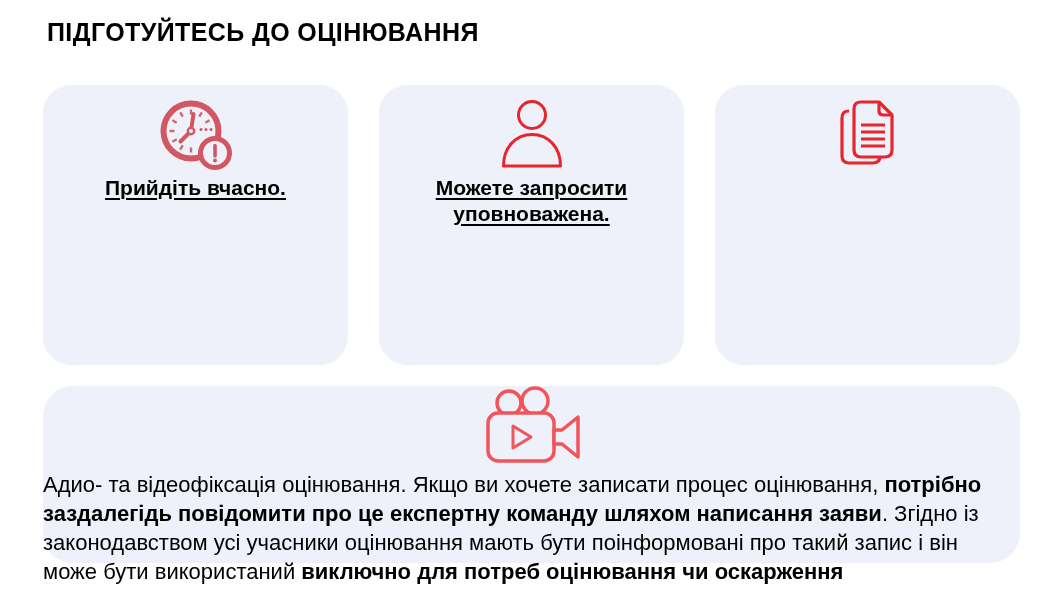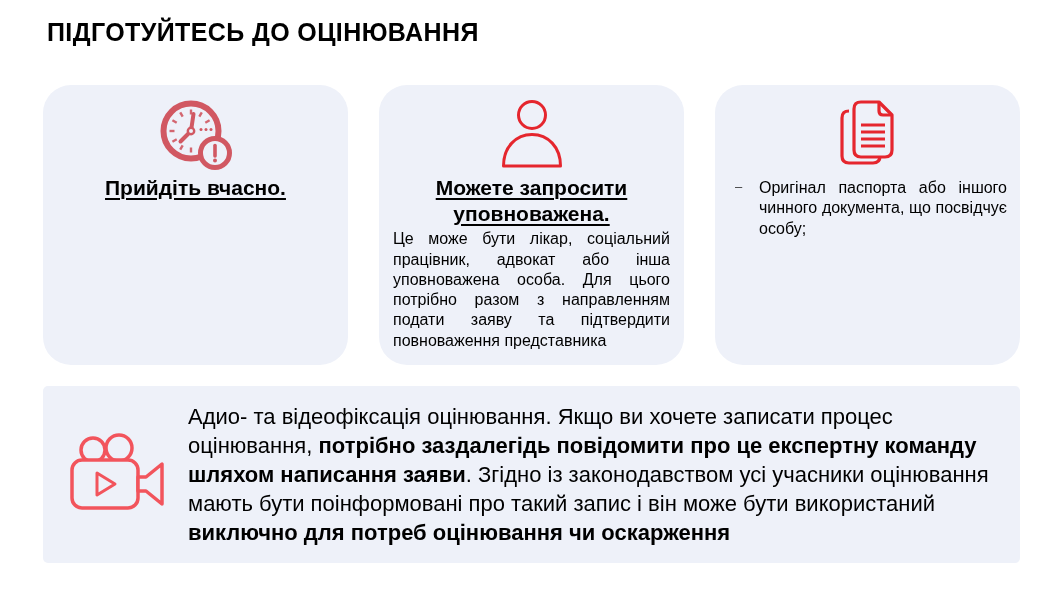--- a/index.html
+++ b/index.html
@@ -91,24 +91,25 @@
     font-size: 13px;
     color: #3a3a3a;
   }
   .note-card {
     position: absolute;
     left: 43px;
     top: 386px;
     width: 977px;
     height: 177px;
     background: #eef1f9;
-    border-radius: 5px;
+    border-radius: 30px;
     box-sizing: border-box;
     display: flex;
     align-items: center;
+    flex-direction: column;
   }
   .note-icon {
     width: 145px;
     flex-shrink: 0;
     display: flex;
     align-items: center;
     justify-content: center;
   }
   .note-text {
     flex: 1 1 auto;
@@ -169,41 +170,39 @@
     <div class="card">
       <div class="card-icon">
         <svg width="64" height="72" viewBox="0 0 64 72">
           <g stroke="#e5262e" stroke-width="3" fill="none">
             <circle cx="32" cy="17" r="13.5"></circle>
             <path d="M3.5,68 C3.5,49 16,36.5 32,36.5 C48,36.5 60.5,49 60.5,68 Z" stroke-linejoin="round"></path>
           </g>
         </svg>
       </div>
       <div class="card-heading">Можете запросити уповноважена.</div>
-      <p class="card-body">Це може бути лікар, соціальний працівник, адвокат або інша уповноважена особа. Для цього потрібно разом з направленням подати заяву та підтвердити повноваження представника</p>
     </div>
 
     <div class="card">
       <div class="card-icon">
         <svg width="62" height="70" viewBox="0 0 62 70">
           <g stroke="#e5262e" stroke-width="3.2" fill="none">
             <path d="M12,12 Q5,12 5,19 V57 Q5,64 12,64 H36 Q43,64 43,57" stroke-linejoin="round"></path>
             <path d="M24,3 H42 L55,16 V51 Q55,58 48,58 H24 Q17,58 17,51 V10 Q17,3 24,3 Z" fill="#eef1f9" stroke-linejoin="round"></path>
             <path d="M42,3 V12 Q42,16 46,16 H55" stroke-linejoin="round"></path>
             <g stroke-width="3">
               <line x1="24" y1="26" x2="48" y2="26"></line>
               <line x1="24" y1="33" x2="48" y2="33"></line>
               <line x1="24" y1="40" x2="48" y2="40"></line>
               <line x1="24" y1="47" x2="48" y2="47"></line>
             </g>
           </g>
         </svg>
       </div>
       <ul class="card-list">
-        <li>Оригінал паспорта або іншого чинного документа, що посвідчує особу;</li>
       </ul>
     </div>
 
   </div>
 
   <div class="note-card">
     <div class="note-icon">
       <svg width="100" height="84" viewBox="0 0 100 84">
         <g stroke="#f2545c" stroke-width="3.5" fill="none">
           <circle cx="27" cy="17" r="12"></circle>

